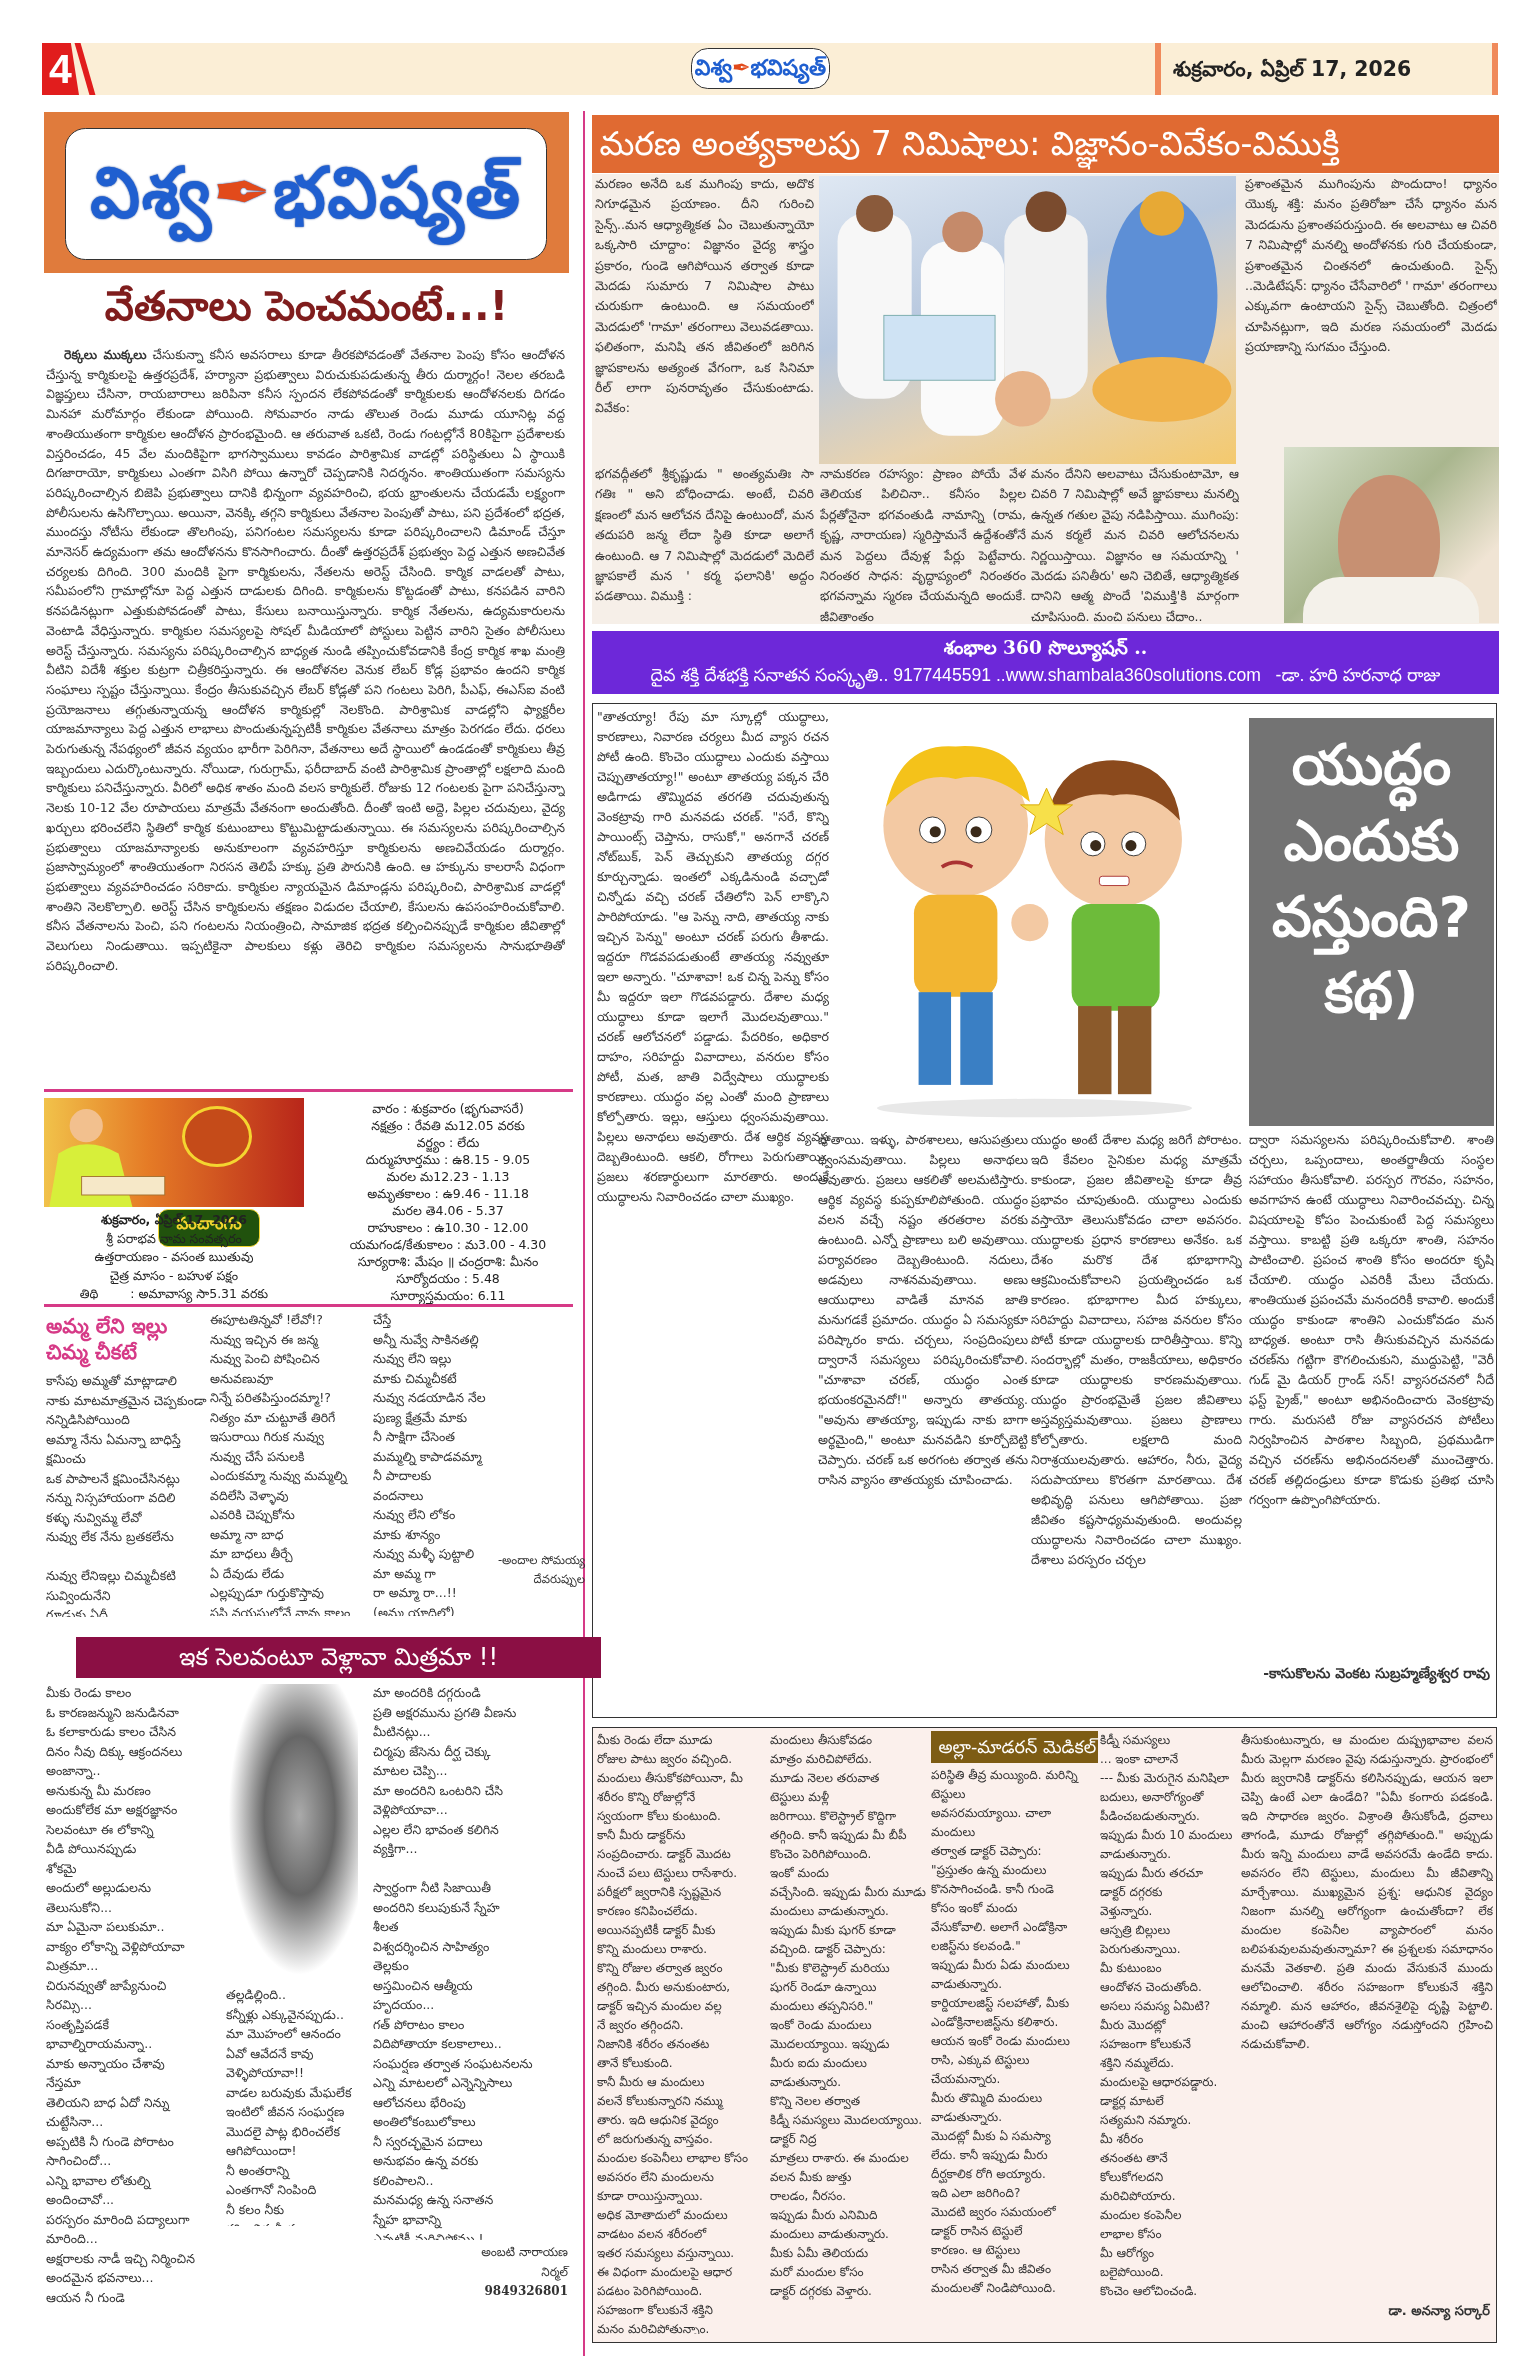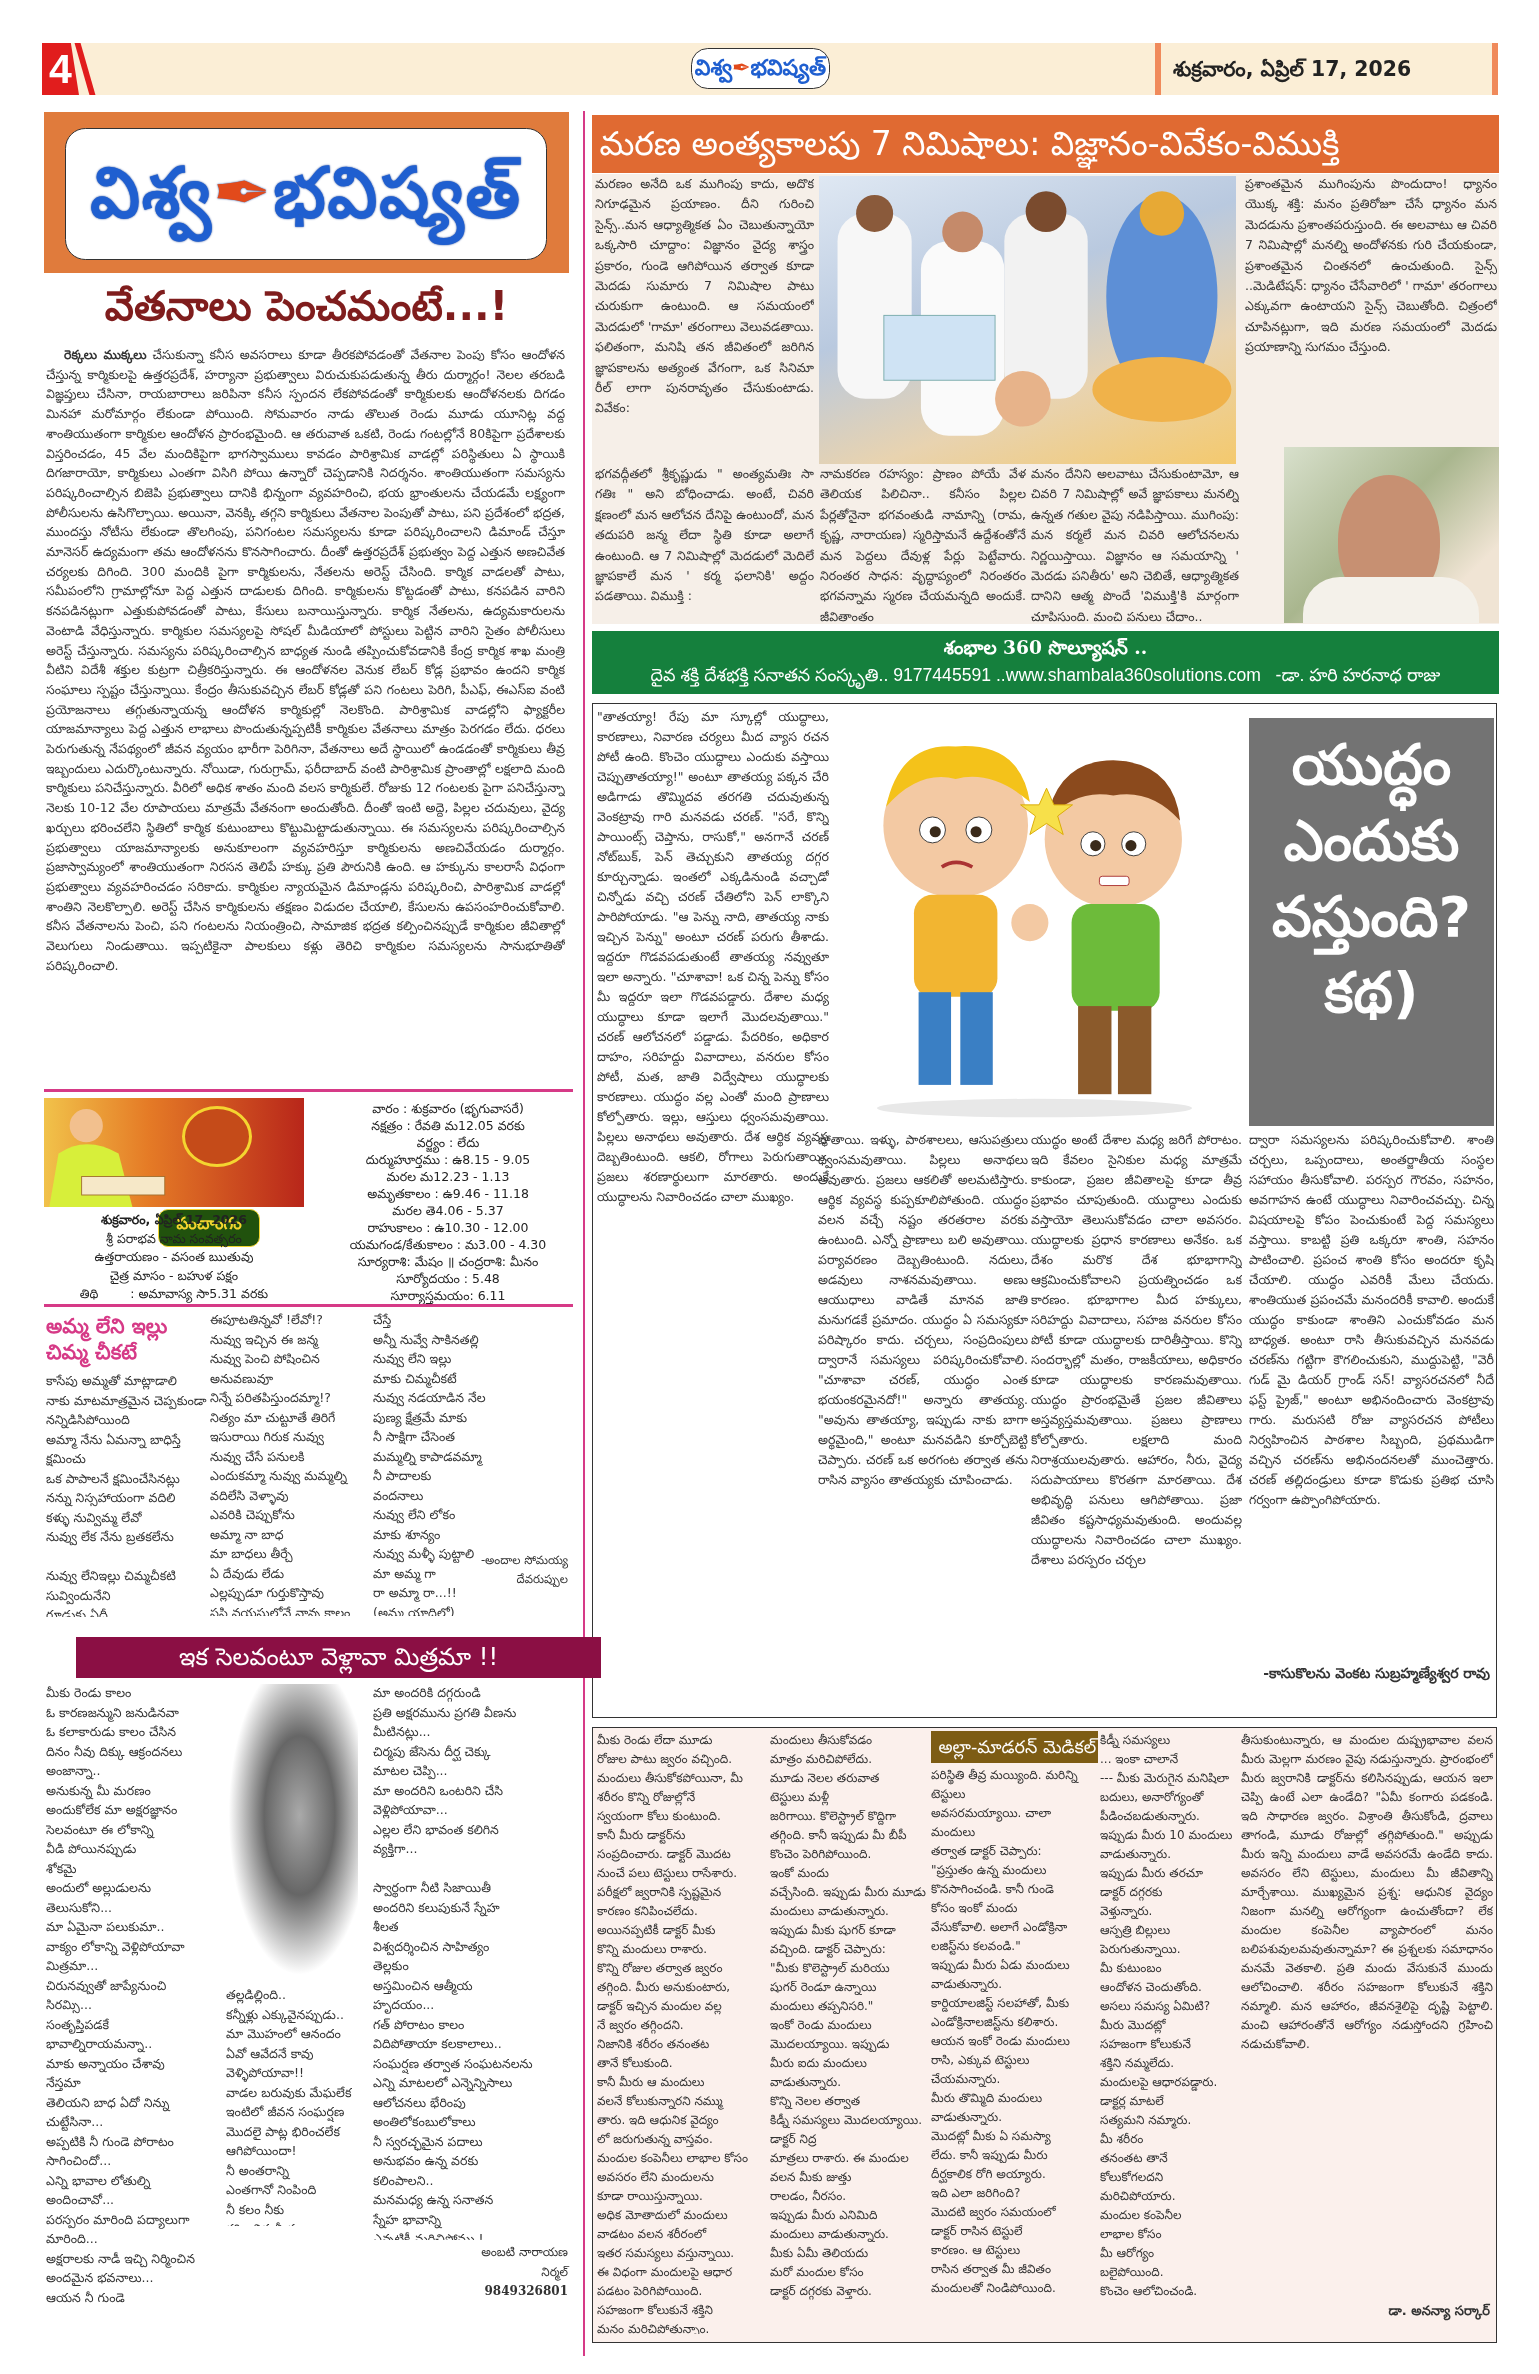--- a/index.html
+++ b/index.html
@@ -34,21 +34,21 @@
 #art-col1{left:595px;top:174px;width:219px;height:278px;}
 #art-img1{left:819px;top:176px;width:417px;height:288px;background:linear-gradient(160deg,#dfe8f3 0%,#b9c9df 40%,#e8d3b0 70%,#f4c96d 100%);}
 #art-col2{left:595px;top:464px;width:219px;height:158px;}
 #art-col3{left:820px;top:464px;width:206px;height:158px;}
 #art-col4{left:1031px;top:464px;width:208px;height:158px;}
 #art-col5{left:1245px;top:174px;width:252px;height:275px;}
 #art-photo{left:1284px;top:447px;width:215px;height:176px;background:linear-gradient(135deg,#d8e0cc 0%,#a9b68e 45%,#f0e4d4 80%);}
 #art-photo .face{position:absolute;left:54px;top:28px;width:102px;height:130px;background:#c79072;border-radius:50% 50% 45% 45%;}
 #art-photo .shirt{position:absolute;left:18.6px;top:130px;width:176px;height:46px;background:#f4f1ea;border-radius:37px 37px 0 0;}
 
-#ad-banner{left:592px;top:631px;width:907px;height:63px;background:#15803d;color:#fff;text-align:center;}
+#ad-banner{left:592px;top:631px;width:907px;height:63px;background:#6d28d9;color:#fff;text-align:center;}
 #ad-line1{left:0;top:3.7px;width:907px;font:bold 18.6px/26px "DejaVu Serif",serif;}
 #ad-line2{left:0;top:30px;width:907px;font:17.6px/28px "Liberation Sans",sans-serif;}
 
 
 #story-box{left:592px;top:703px;width:905px;height:1015px;border:1.9px solid #333;}
 #story-img{left:835px;top:714px;width:399px;height:408px;background:#fff;}
 #story-title{left:1249px;top:718px;width:245px;height:408px;background:#737373;color:#fff;text-align:center;font:bold 56px/76px "DejaVu Sans",sans-serif;padding-top:9.3px;}
 .story-col{font-size:12.5px;line-height:20px;text-align:justify;color:#333;overflow:hidden;}
 #story-c1{left:597px;top:707px;width:232px;height:1007px;}
 #story-c2{left:818px;top:1130px;width:210px;height:584px;}
@@ -64,21 +64,21 @@
 #pan-left{left:44px;top:1211px;width:260px;font-size:12.5px;line-height:18.6px;text-align:center;color:#222;}
 #pan-right{left:325px;top:1100px;width:246px;font-size:12.5px;line-height:17px;text-align:center;color:#222;}
 #pan-line-bot{left:44px;top:1304px;width:529px;}
 
 
 #poem1-title{left:46px;top:1313px;width:139px;font:bold 20.4px/26px "DejaVu Sans",sans-serif;color:#d63a87;}
 .poem{font-size:12.5px;line-height:19.5px;color:#333;white-space:pre-line;overflow:hidden;}
 #poem1-c1{left:46px;top:1371px;width:162px;height:246px;}
 #poem1-c2{left:210px;top:1310px;width:158px;height:306px;}
 #poem1-c3{left:373px;top:1310px;width:195px;height:306px;}
-#poem1-author{left:373px;top:1551px;width:195px;text-align:right;font-size:11.6px;line-height:18.6px;color:#333;}
+#poem1-author{left:390px;top:1551px;width:195px;text-align:right;font-size:11.6px;line-height:18.6px;color:#333;}
 
 
 #poem2-head{left:44px;top:1637px;width:525px;height:41px;background:#8b0f44;color:#fff;text-align:center;font:24px/41px "DejaVu Sans",sans-serif;margin-left:32px;}
 #poem2-c1{left:46px;top:1683px;width:176px;height:668px;}
 #poem2-img{left:228px;top:1684px;width:130px;height:292px;background:radial-gradient(ellipse at 55% 45%,#aaa 0%,#666 35%,#fff 70%);}
 #poem2-c2{left:226px;top:1985px;width:139px;height:241px;}
 #poem2-c3{left:373px;top:1683px;width:195px;height:557px;}
 #poem2-author{left:373px;top:2243px;width:195px;text-align:right;font-size:12px;line-height:19.5px;color:#333;}
 #poem2-phone{font-weight:bold;font-family:"DejaVu Serif",serif;}
 

